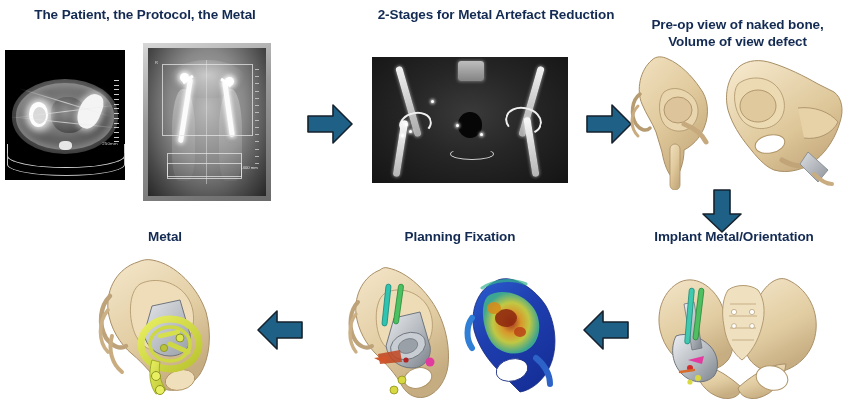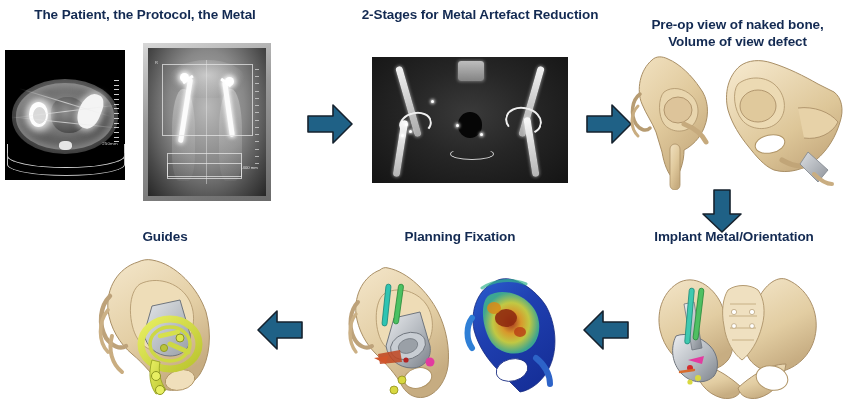--- a/index.html
+++ b/index.html
@@ -97,32 +97,32 @@
      border:1.3px solid #cacaca;border-radius:50%;border-top-color:transparent;}
   
   .bone3d{position:absolute;}
   .bone3d svg{display:block;}
 </style>
 </head>
 <body>
 
 <div class="hd" style="left:0;top:6px;width:290px;">The Patient, the Protocol, the Metal</div>
 
-<div class="hd" style="left:330px;top:6px;width:300px;">2-Stages for Metal Artefact Reduction</div>
+<div class="hd" style="left:346px;top:6px;width:300px;">2-Stages for Metal Artefact Reduction</div>
 
 <div style="position:absolute;left:625px;top:16px;width:225px;text-align:center;">
   <div class="hd" style="position:static;width:100%;">Pre-op view of naked bone,</div>
   <div class="hd" style="position:static;width:100%;">Volume of view defect</div>
 </div>
 
 <div class="hd" style="left:618px;top:228px;width:232px;">Implant Metal/Orientation</div>
 
 <div class="hd" style="left:360px;top:228px;width:200px;">Planning Fixation</div>
 
-<div class="hd" style="left:95px;top:228px;width:140px;">Guides</div>
+<div class="hd" style="left:95px;top:228px;width:140px;">Metal</div>
 
 <div class="panel ct-ax" style="left:5px;top:50px;width:120px;height:130px;">
   <div class="body"></div>
   <div class="fat"></div>
   <div class="organ"></div>
   <div class="metal m1"></div>
   <div class="m1i"></div>
   <div class="fem"></div>
   <div class="spine"></div>
   <div class="streak" style="left:4%;top:47%;width:92%;transform:rotate(-7deg);"></div>

